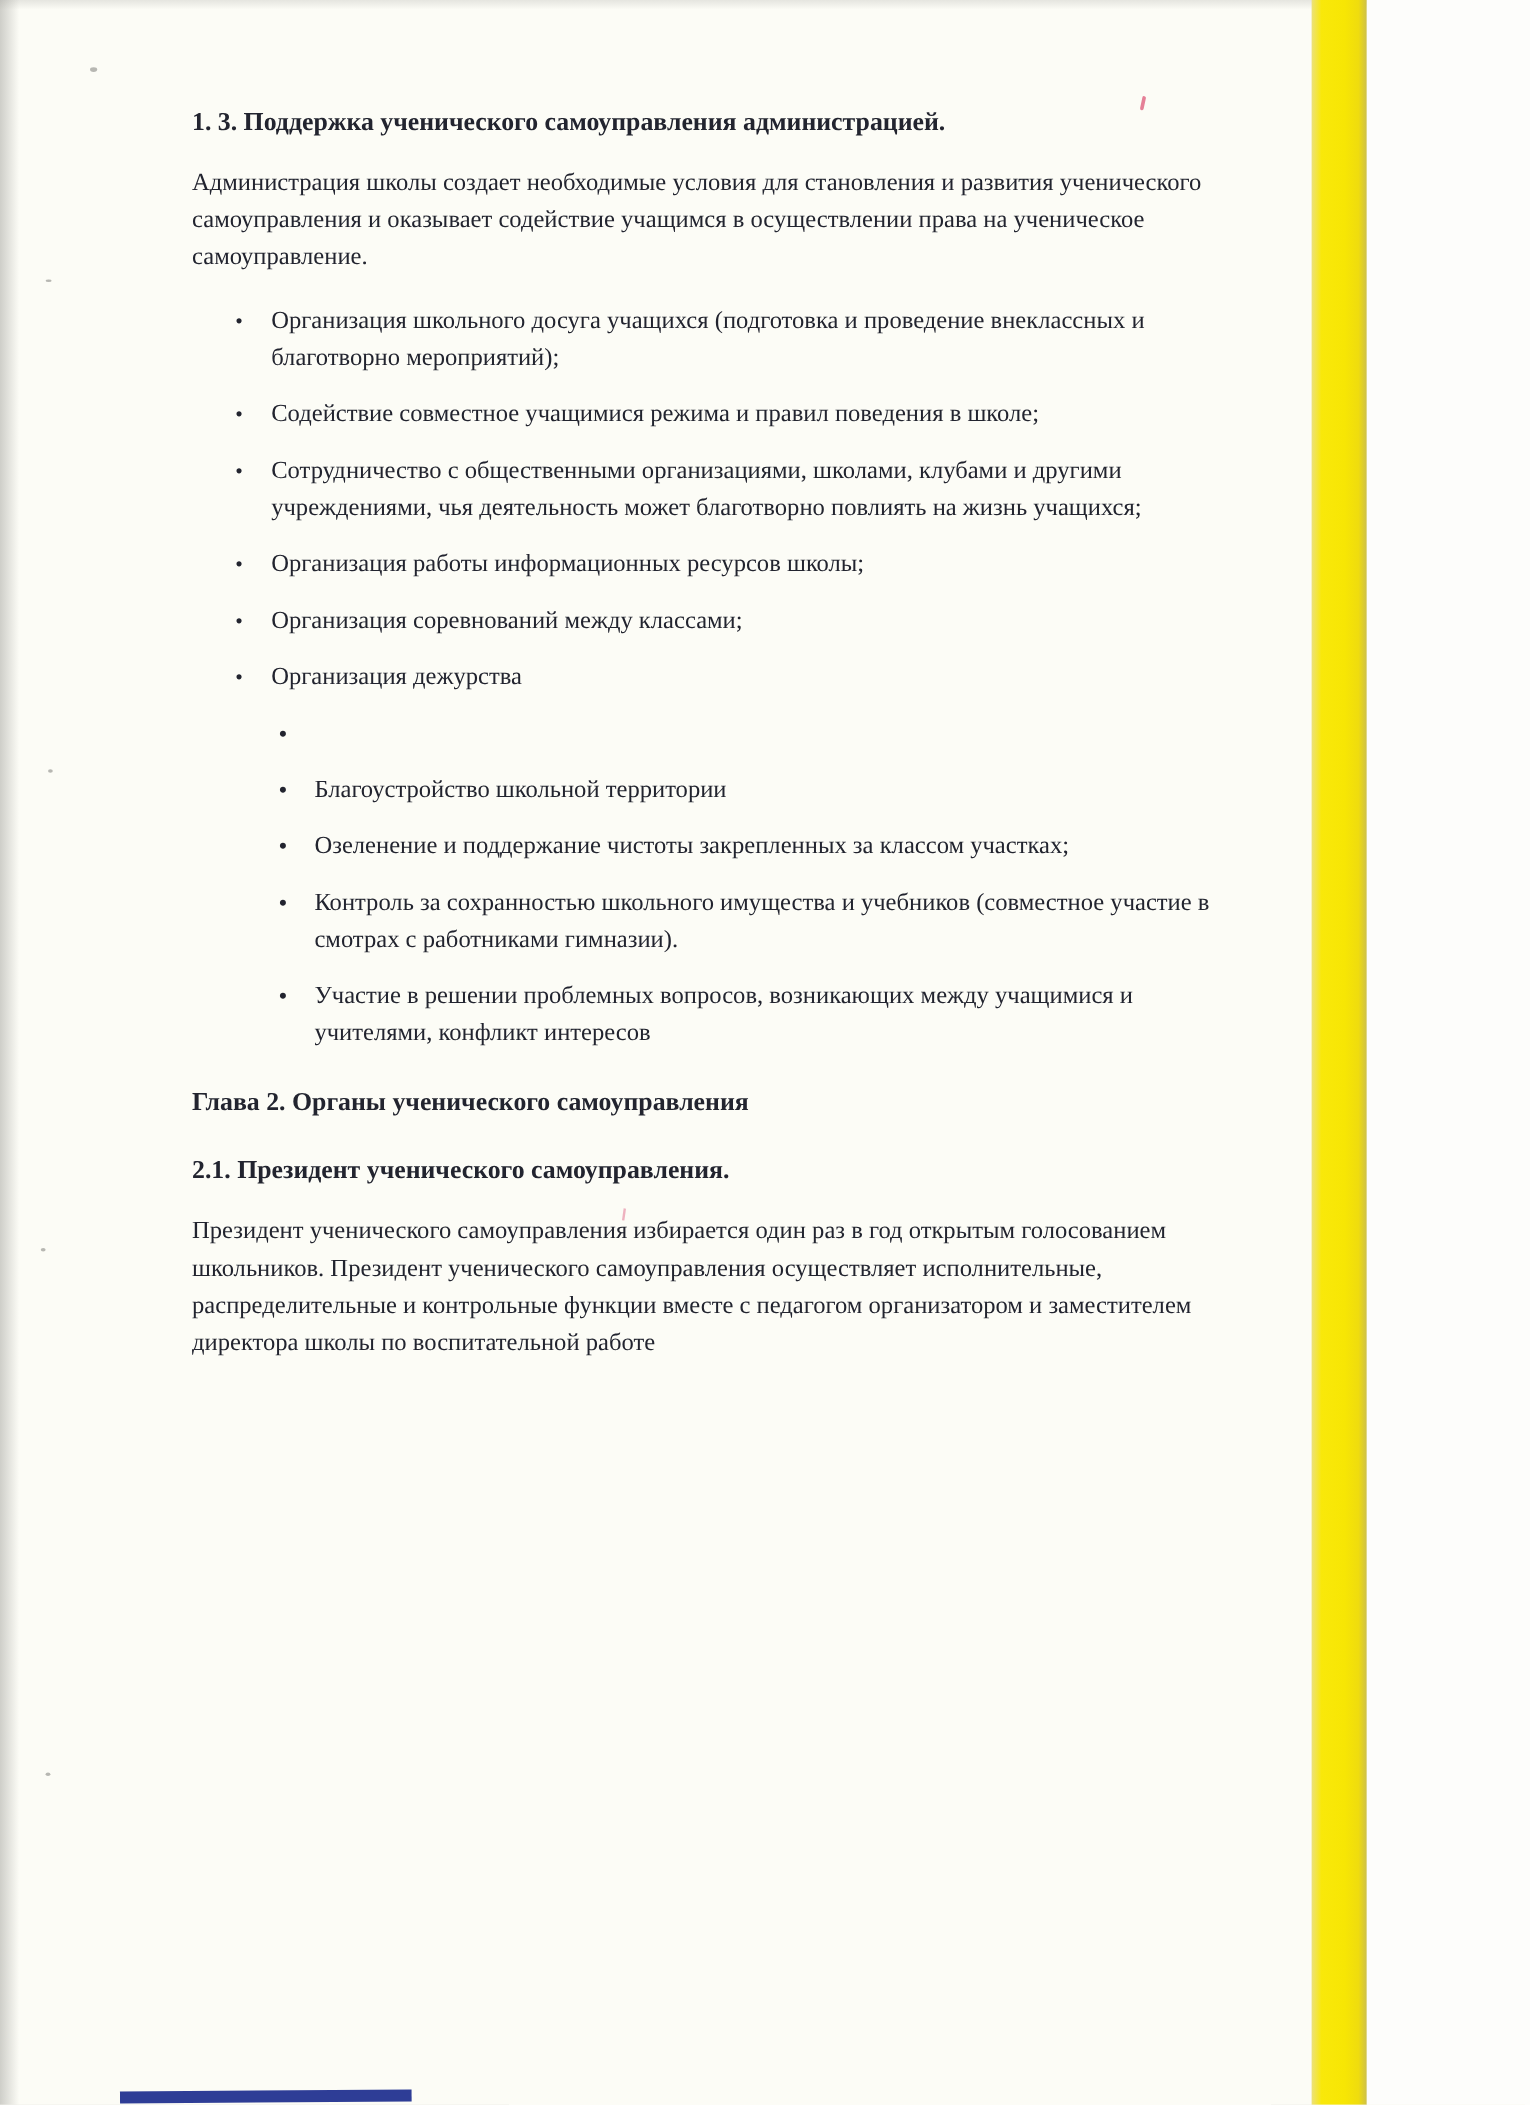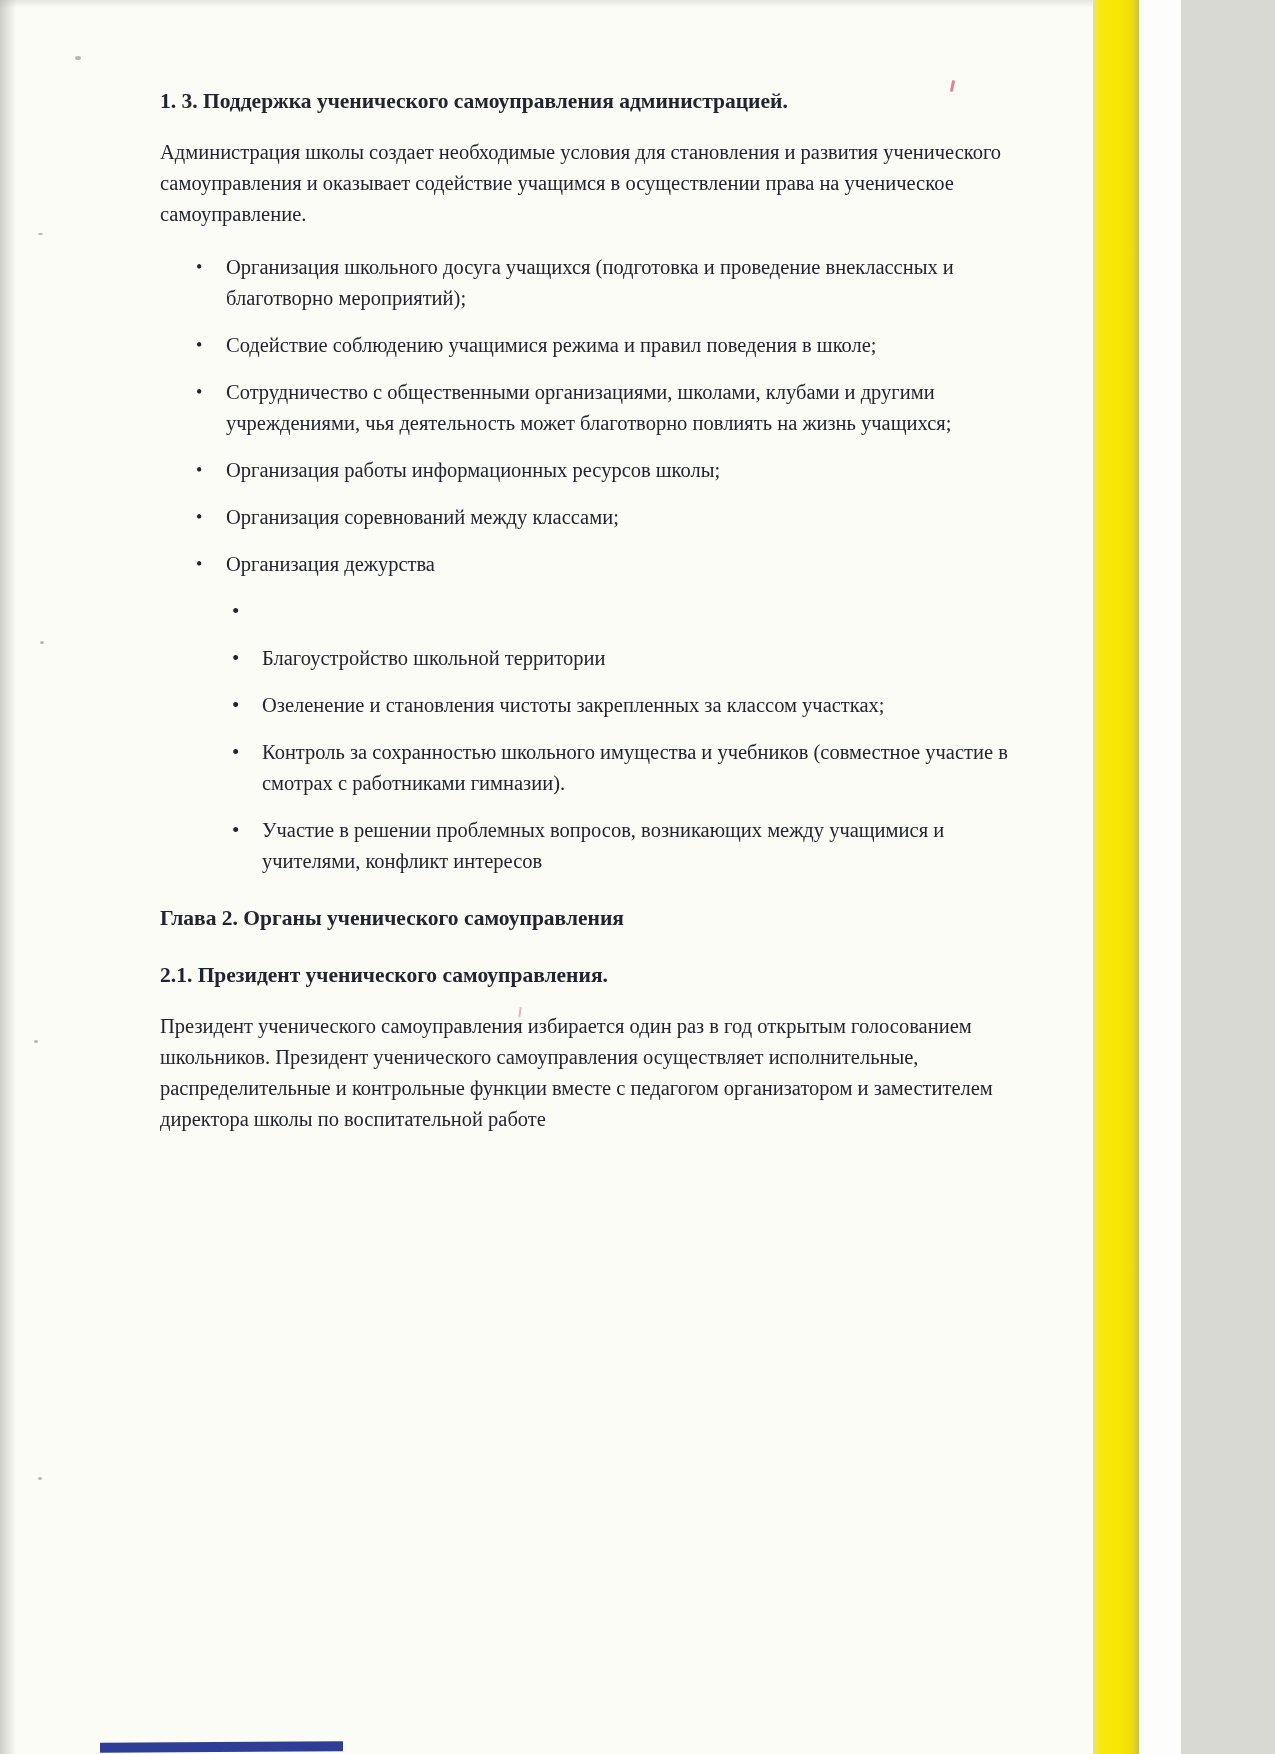--- a/index.html
+++ b/index.html
@@ -3,21 +3,21 @@
 <meta charset="utf-8">
 <style>
   html, body { margin: 0; padding: 0; }
   body {
     width: 1275px;
     background: #d9d9d4;
     font-family: "Liberation Serif", serif;
   }
   .scan-page {
     position: relative;
-    width: 1181px;
+    width: 1275px;
     height: 1754px;
     background: #fcfcf6;
     overflow: hidden;
     color: #22242f;
   }
   
   .left-shadow {
     position: absolute;
     left: 0; top: 0; bottom: 0;
     width: 16px;
@@ -115,21 +115,21 @@
     <p class="para">Администрация школы создает необходимые условия для становления и развития ученического самоуправления и оказывает содействие учащимся в осуществлении права на ученическое самоуправление.</p>
 
 
     <ul class="list-1">
       <li>
         <span class="bullet">•</span>
         <span class="item-text">Организация школьного досуга учащихся (подготовка и проведение внеклассных и благотворно мероприятий);</span>
       </li>
       <li>
         <span class="bullet">•</span>
-        <span class="item-text">Содействие соблюдению учащимися режима и правил поведения в школе;</span>
+        <span class="item-text">Содействие совместное учащимися режима и правил поведения в школе;</span>
       </li>
       <li>
         <span class="bullet">•</span>
         <span class="item-text">Сотрудничество с общественными организациями, школами, клубами и другими учреждениями, чья деятельность может благотворно повлиять на жизнь учащихся;</span>
       </li>
       <li>
         <span class="bullet">•</span>
         <span class="item-text">Организация работы информационных ресурсов школы;</span>
       </li>
       <li>
@@ -145,21 +145,21 @@
     <ul class="list-2">
       <li>
         <span class="bullet">•</span>
       </li>
       <li>
         <span class="bullet">•</span>
         <span class="item-text">Благоустройство школьной территории</span>
       </li>
       <li>
         <span class="bullet">•</span>
-        <span class="item-text">Озеленение и становления чистоты закрепленных за классом участках;</span>
+        <span class="item-text">Озеленение и поддержание чистоты закрепленных за классом участках;</span>
       </li>
       <li>
         <span class="bullet">•</span>
         <span class="item-text">Контроль за сохранностью школьного имущества и учебников (совместное участие в смотрах с работниками гимназии).</span>
       </li>
       <li>
         <span class="bullet">•</span>
         <span class="item-text">Участие в решении проблемных вопросов, возникающих между учащимися и учителями, конфликт интересов</span>
       </li>
     </ul>

